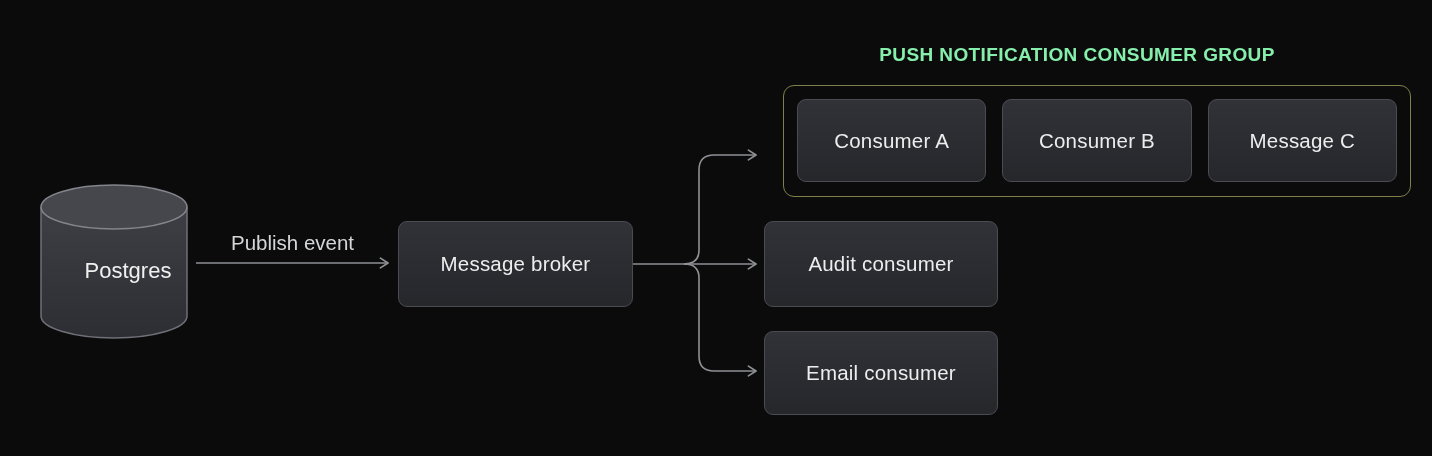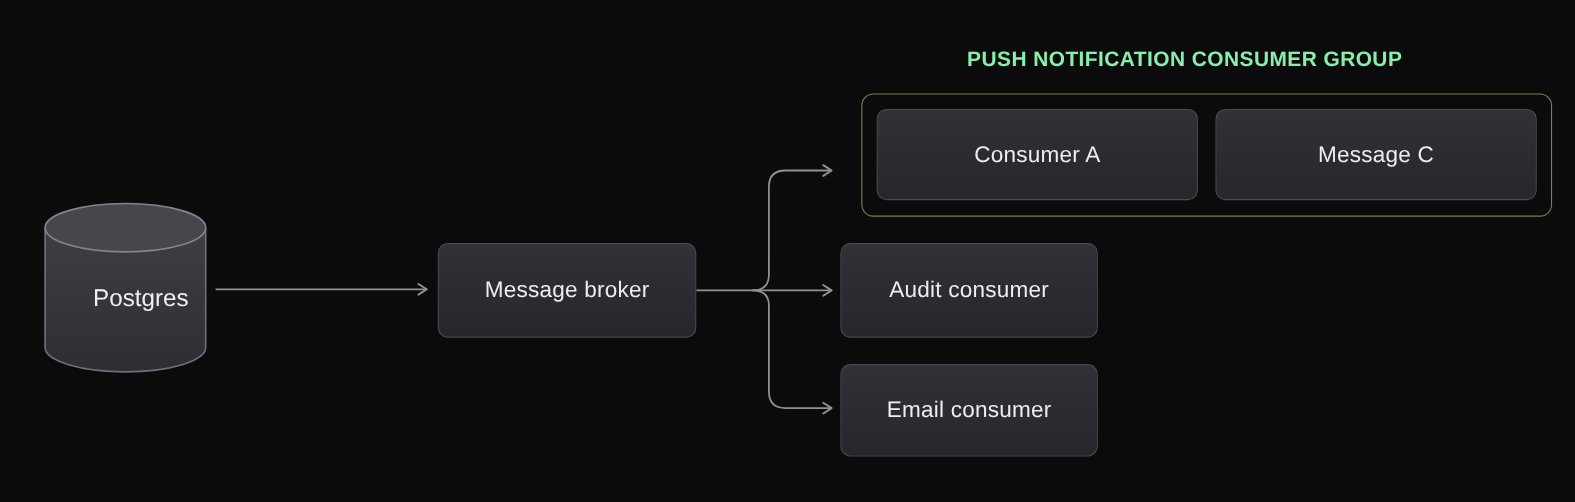--- a/index.html
+++ b/index.html
@@ -116,30 +116,34 @@
 
     <path d="M 633 264 H 756" fill="none" stroke="#8f9194" stroke-width="1.6" marker-end="url(#arrowhead)"></path>
 
     <path d="M 684 264 Q 699 264 699 250 L 699 170 Q 699 155 714 155 L 756 155" fill="none" stroke="#8f9194" stroke-width="1.6" marker-end="url(#arrowhead)"></path>
 
     <path d="M 684 264 Q 699 264 699 278 L 699 356 Q 699 371 714 371 L 756 371" fill="none" stroke="#8f9194" stroke-width="1.6" marker-end="url(#arrowhead)"></path>
   </svg>
 
   <div class="cyl-label">Postgres</div>
 
+  <div class="edge-label">Publish event</div>
 
   <div class="node node--broker">
     <span>Message broker</span>
   </div>
 
   <div class="group-title">PUSH NOTIFICATION CONSUMER GROUP</div>
 
   <div class="group-box">
     <div class="node member">
       <span>Consumer A</span>
+    </div>
+    <div class="node member">
+      <span>Consumer B</span>
     </div>
     <div class="node member">
       <span>Message C</span>
     </div>
   </div>
 
   <div class="node node--audit">
     <span>Audit consumer</span>
   </div>
 

